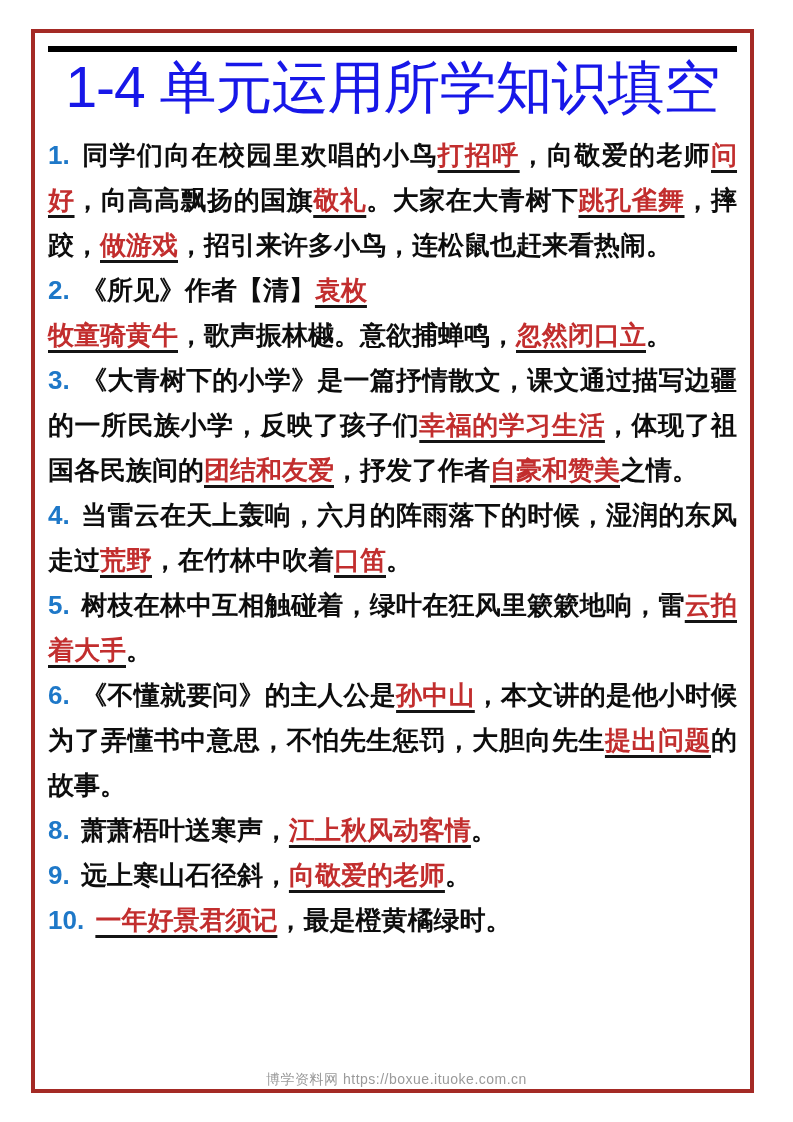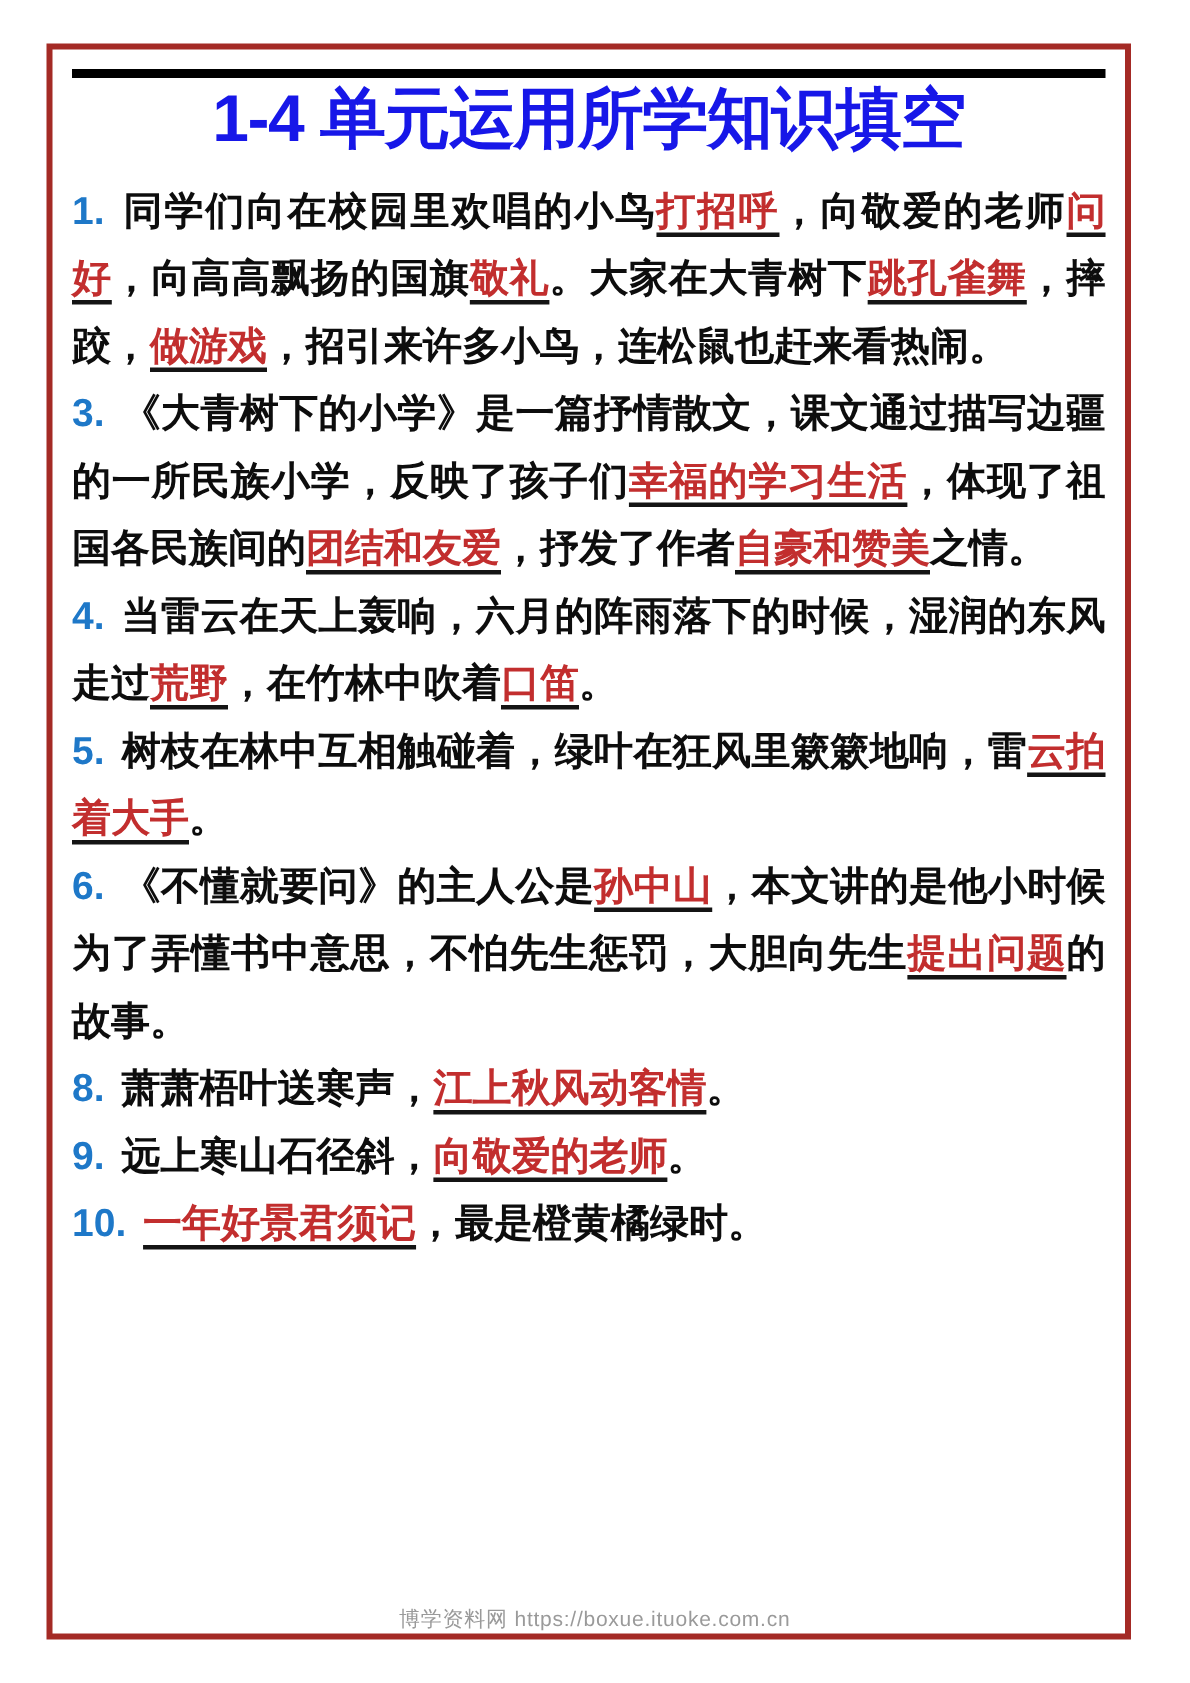--- a/index.html
+++ b/index.html
@@ -35,23 +35,23 @@
     white-space:nowrap;
     padding-bottom:4px;
   }
   .title-divider{
     height:3px;
     border-top:4px solid #000;
     border-bottom:2px solid #000;
     margin:0 0 4px 0;
   }
   .subtitle{
-    font-size:44px;
+    font-size:57px;
     line-height:1.1;
-    font-weight:700;
+    font-weight:400;
     color:var(--subtitle-blue);
     text-align:center;
     letter-spacing:-1px;
     white-space:nowrap;
     margin-bottom:14px;
   }
   .content{
     font-size:26px;
     font-weight:700;
     color:var(--ink);
@@ -83,20 +83,21 @@
 </style>
 </head>
 <body>
 
 <div class="page">
   <div class="frame">
     <div class="title-divider"></div>
     <div class="subtitle">1-4 单元运用所学知识填空</div>
     <div class="content">
         <p class="item"><span class="num">1. </span><span>同学们向在校园里欢唱的小鸟</span><span class="answer" style="color: var(--answer-red);">打招呼</span><span>，向敬爱的老师</span><span class="answer" style="color: var(--answer-red);">问好</span><span>，向高高飘扬的国旗</span><span class="answer" style="color: var(--answer-red);">敬礼</span><span>。大家在大青树下</span><span class="answer" style="color: var(--answer-red);">跳孔雀舞</span><span>，摔跤，</span><span class="answer" style="color: var(--answer-red);">做游戏</span><span>，招引来许多小鸟，连松鼠也赶来看热闹。</span></p>
+        <p class="item"><span class="num">2. </span><span>《所见》作者【清】</span><span class="answer" style="color: var(--answer-red);">袁枚</span><br><span class="answer" style="color: var(--answer-red);">牧童骑黄牛</span><span>，歌声振林樾。意欲捕蝉鸣，</span><span class="answer" style="color: var(--answer-red);">忽然闭口立</span><span>。</span></p>
         <p class="item"><span class="num">3. </span><span>《大青树下的小学》是一篇抒情散文，课文通过描写边疆的一所民族小学，反映了孩子们</span><span class="answer" style="color: var(--answer-red); margin-top: 38px;">幸福的学习生活</span><span>，体现了祖国各民族间的</span><span class="answer" style="color: var(--answer-red);">团结和友爱</span><span>，抒发了作者</span><span class="answer" style="color: var(--answer-red);">自豪和赞美</span><span>之情。</span></p>
         <p class="item"><span class="num">4. </span><span>当雷云在天上轰响，六月的阵雨落下的时候，湿润的东风走过</span><span class="answer" style="color: var(--answer-red);">荒野</span><span>，在竹林中吹着</span><span class="answer" style="color: var(--answer-red);">口笛</span><span>。</span></p>
         <p class="item"><span class="num">5. </span><span>树枝在林中互相触碰着，绿叶在狂风里簌簌地响，雷</span><span class="answer" style="color: var(--answer-red);">云拍着大手</span><span>。</span></p>
         <p class="item"><span class="num">6. </span><span>《不懂就要问》的主人公是</span><span class="answer" style="color: var(--answer-red);">孙中山</span><span>，本文讲的是他小时候为了弄懂书中意思，不怕先生惩罚，大胆向先生</span><span class="answer" style="color: var(--answer-red);">提出问题</span><span>的故事。</span></p>
         <p class="item"><span class="num">8. </span><span>萧萧梧叶送寒声，</span><span class="answer" style="color: var(--answer-red);">江上秋风动客情</span><span>。</span></p>
         <p class="item"><span class="num">9. </span><span>远上寒山石径斜，</span><span class="answer" style="color: var(--answer-red);">向敬爱的老师</span><span>。</span></p>
         <p class="item"><span class="num">10. </span><span class="answer" style="color: var(--answer-red);">一年好景君须记</span><span>，最是橙黄橘绿时。</span></p>
       </div>
   </div>
   <div class="footer">博学资料网 https://boxue.ituoke.com.cn</div>

